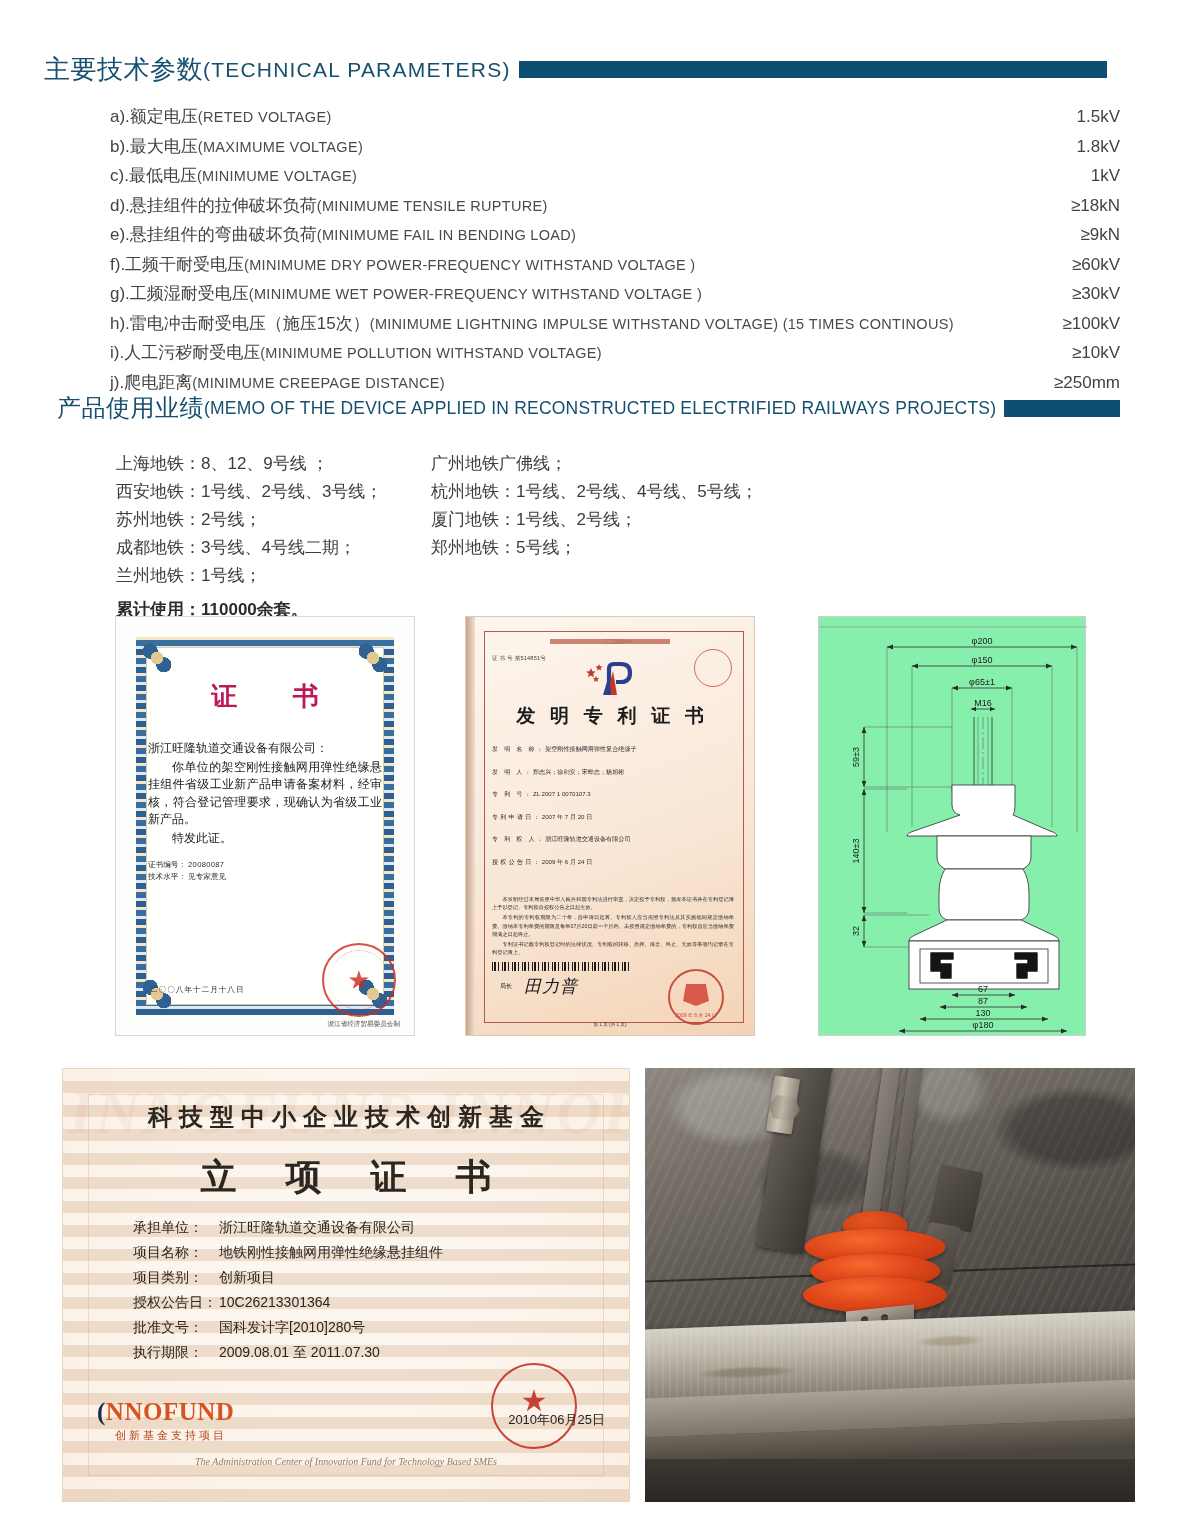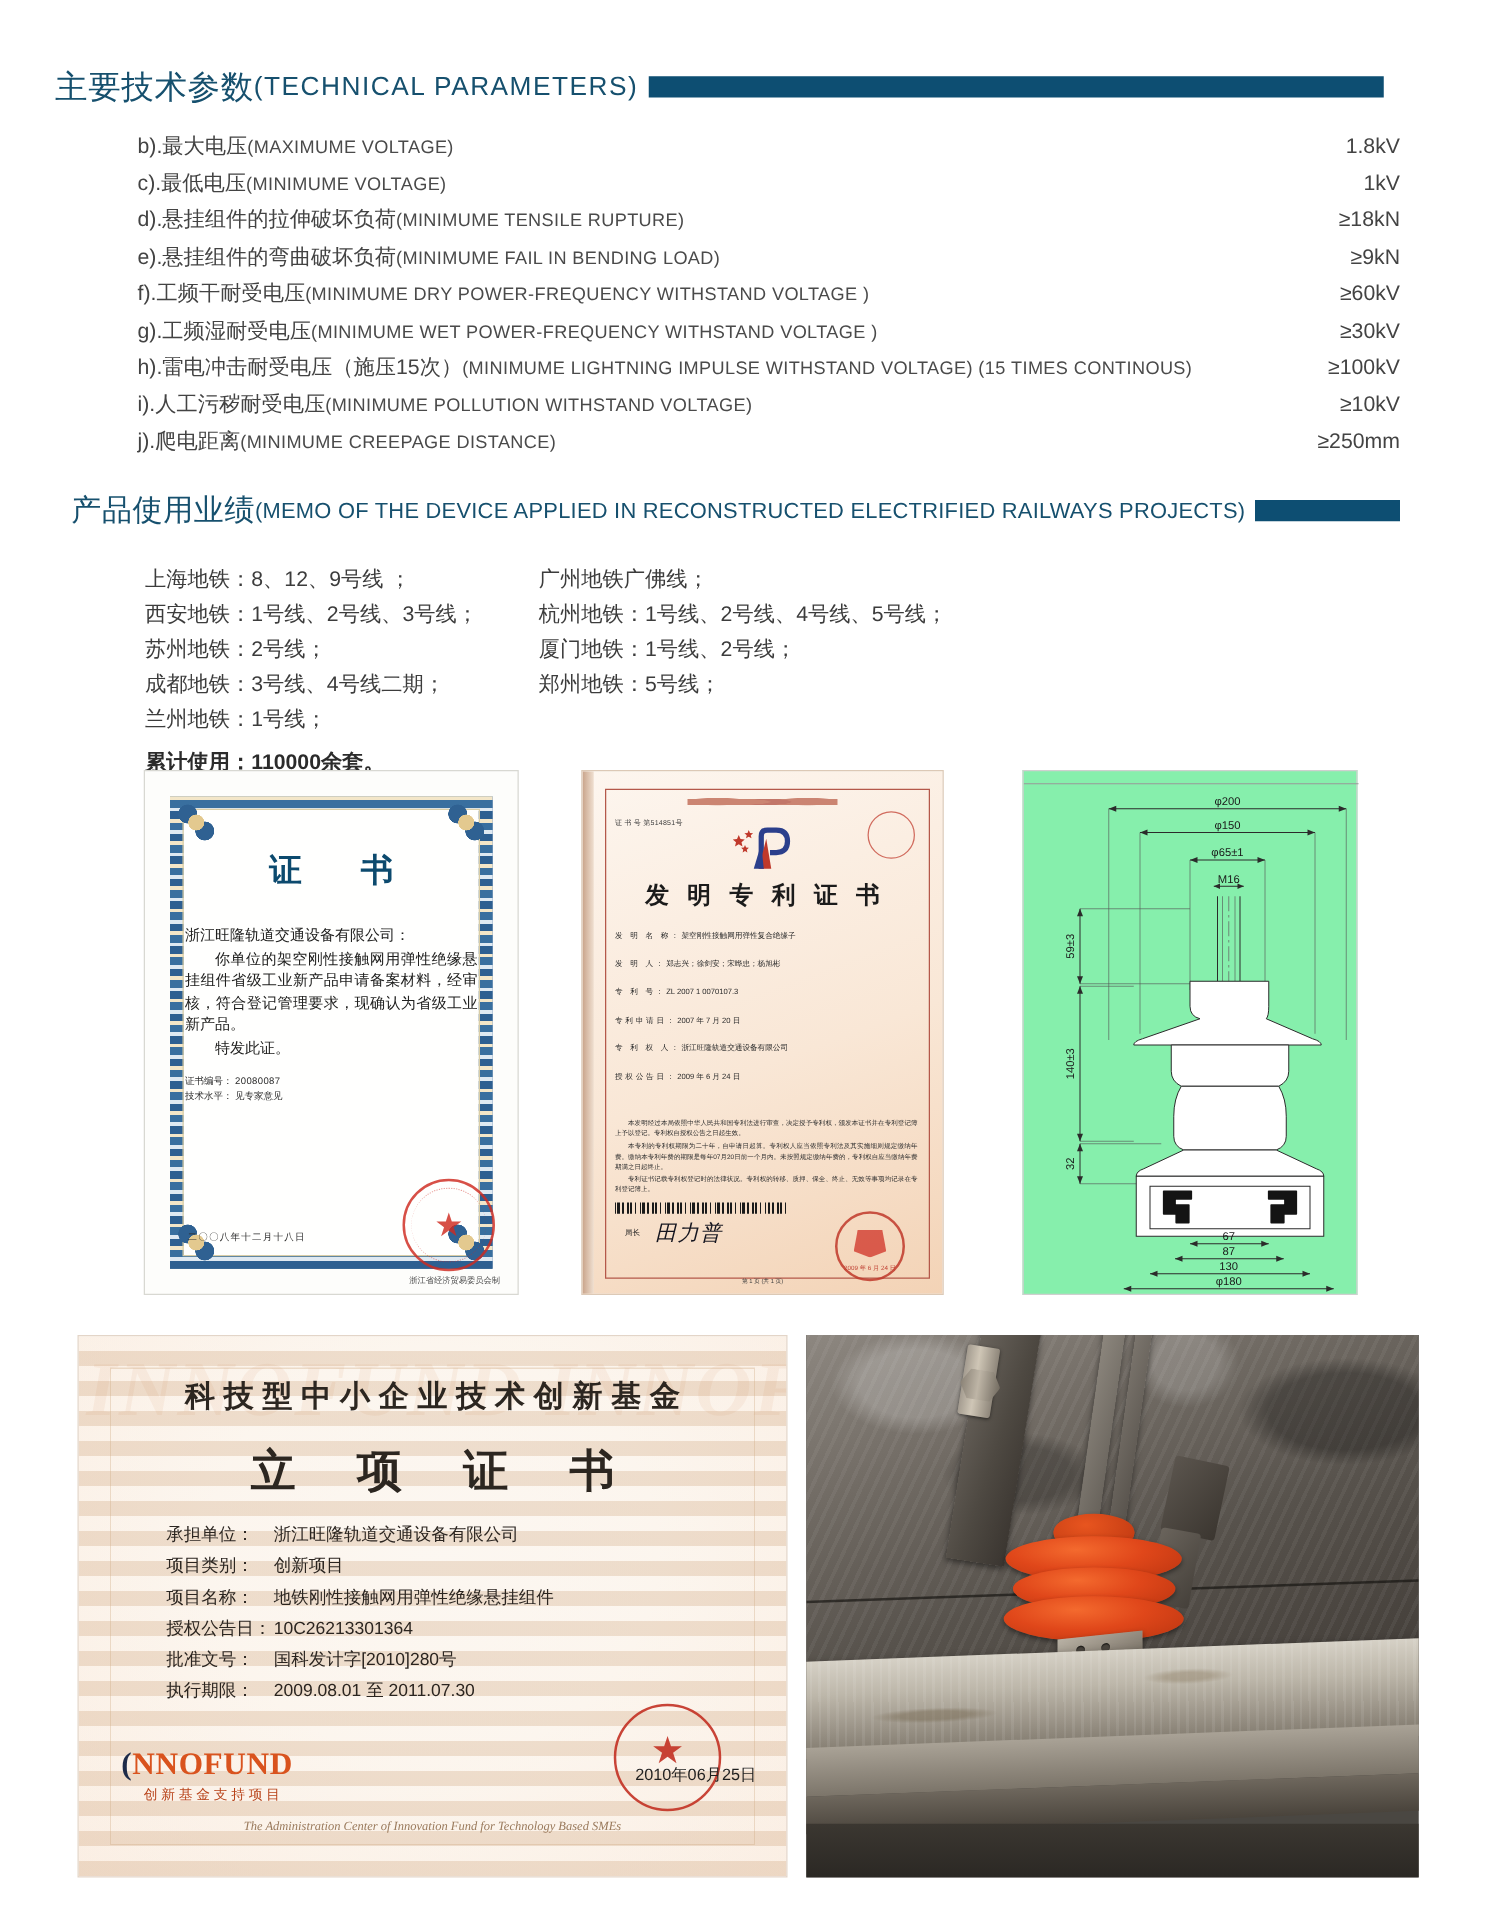--- a/index.html
+++ b/index.html
@@ -106,27 +106,27 @@
                 radial-gradient(circle at 70% 70%, #2f6192 0 22%, rgba(47,97,146,0) 23%);
   }
   .cp-corner.tl { left: 24px; top: 24px; }
   .cp-corner.tr { right: 24px; top: 24px; }
   .cp-corner.bl { left: 24px; bottom: 24px; }
   .cp-corner.br { right: 24px; bottom: 24px; }
 
   .cp-content { position: absolute; inset: 36px 32px; }
   .cp-title {
     text-align: center;
-    color: #0c4a6e;
+    color: #be185d;
     font-size: 26px;
     font-weight: bold;
     letter-spacing: 20px;
     text-indent: 20px;
     margin-top: 26px;
-    font-family: Liberation Sans, sans-serif;
+    font-family: Liberation Mono, monospace;
   }
   .cp-body {
     margin-top: 26px;
     font-size: 12px;
     line-height: 17.5px;
     color: #20201f;
     text-align: justify;
   }
   .cp-body p { margin-bottom: 1px; }
   .cp-body .indent { text-indent: 2em; }
@@ -473,20 +473,26 @@
 
 <div class="section-head" id="head-params">
   <span class="heading-text cn">主要技术参数</span>
   <span class="heading-text en">(TECHNICAL PARAMETERS)</span>
   <span class="accent-bar"></span>
 </div>
 
 <div id="params-list">
   <div class="param-row">
     <span class="param-label">
+      <span class="p-cn">a).</span><span class="p-cn">额定电压</span><span class="p-en">(RETED VOLTAGE)</span>
+    </span>
+    <span class="param-value">1.5kV</span>
+  </div>
+  <div class="param-row">
+    <span class="param-label">
       <span class="p-cn">b).</span><span class="p-cn">最大电压</span><span class="p-en">(MAXIMUME VOLTAGE)</span>
     </span>
     <span class="param-value">1.8kV</span>
   </div>
   <div class="param-row">
     <span class="param-label">
       <span class="p-cn">c).</span><span class="p-cn">最低电压</span><span class="p-en">(MINIMUME VOLTAGE)</span>
     </span>
     <span class="param-value">1kV</span>
   </div>
@@ -757,26 +763,26 @@
 
     <div class="if-title1">科技型中小企业技术创新基金</div>
     <div class="if-title2">立 项 证 书</div>
 
     <div class="if-fields">
       <div class="if-row">
         <span class="if-key">承担单位：</span>
         <span class="if-val">浙江旺隆轨道交通设备有限公司</span>
       </div>
       <div class="if-row">
+        <span class="if-key">项目名称：</span>
+        <span class="if-val">地铁刚性接触网用弹性绝缘悬挂组件</span>
+      </div>
+      <div class="if-row">
         <span class="if-key">项目类别：</span>
         <span class="if-val">创新项目</span>
-      </div>
-      <div class="if-row">
-        <span class="if-key">项目名称：</span>
-        <span class="if-val">地铁刚性接触网用弹性绝缘悬挂组件</span>
       </div>
       <div class="if-row">
         <span class="if-key">授权公告日：</span>
         <span class="if-val">10C26213301364</span>
       </div>
       <div class="if-row">
         <span class="if-key">批准文号：</span>
         <span class="if-val">国科发计字[2010]280号</span>
       </div>
       <div class="if-row">

